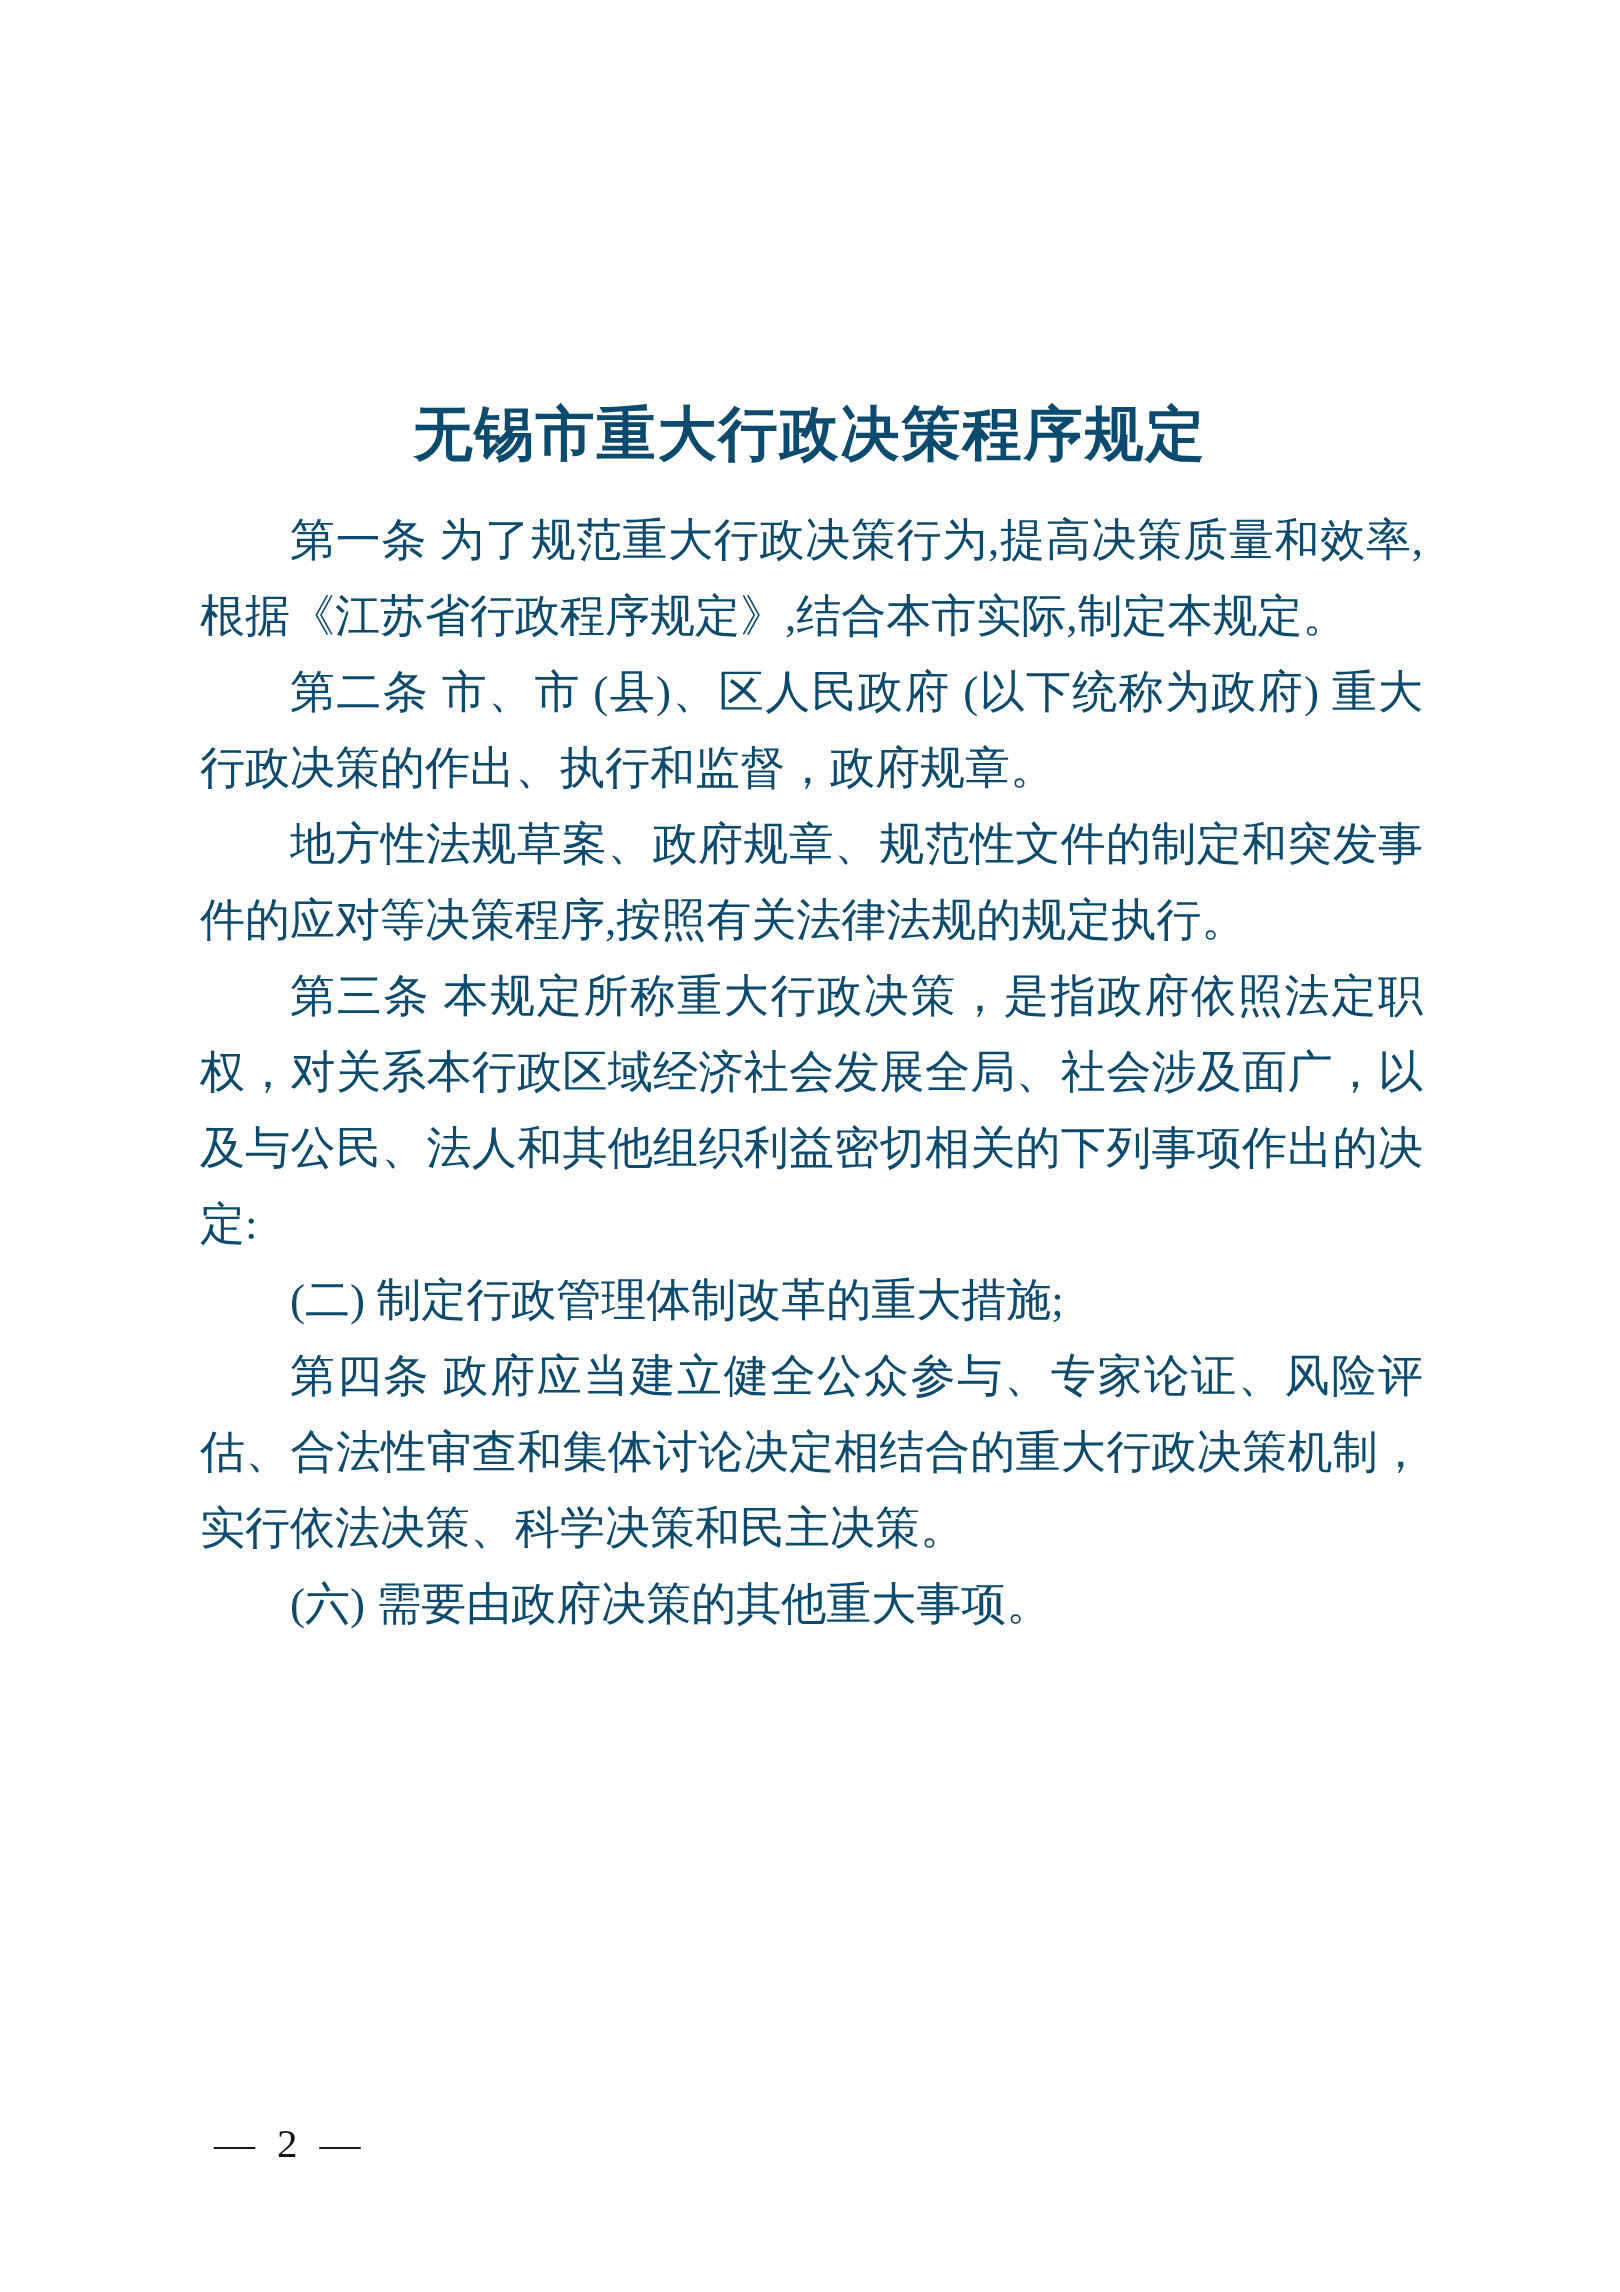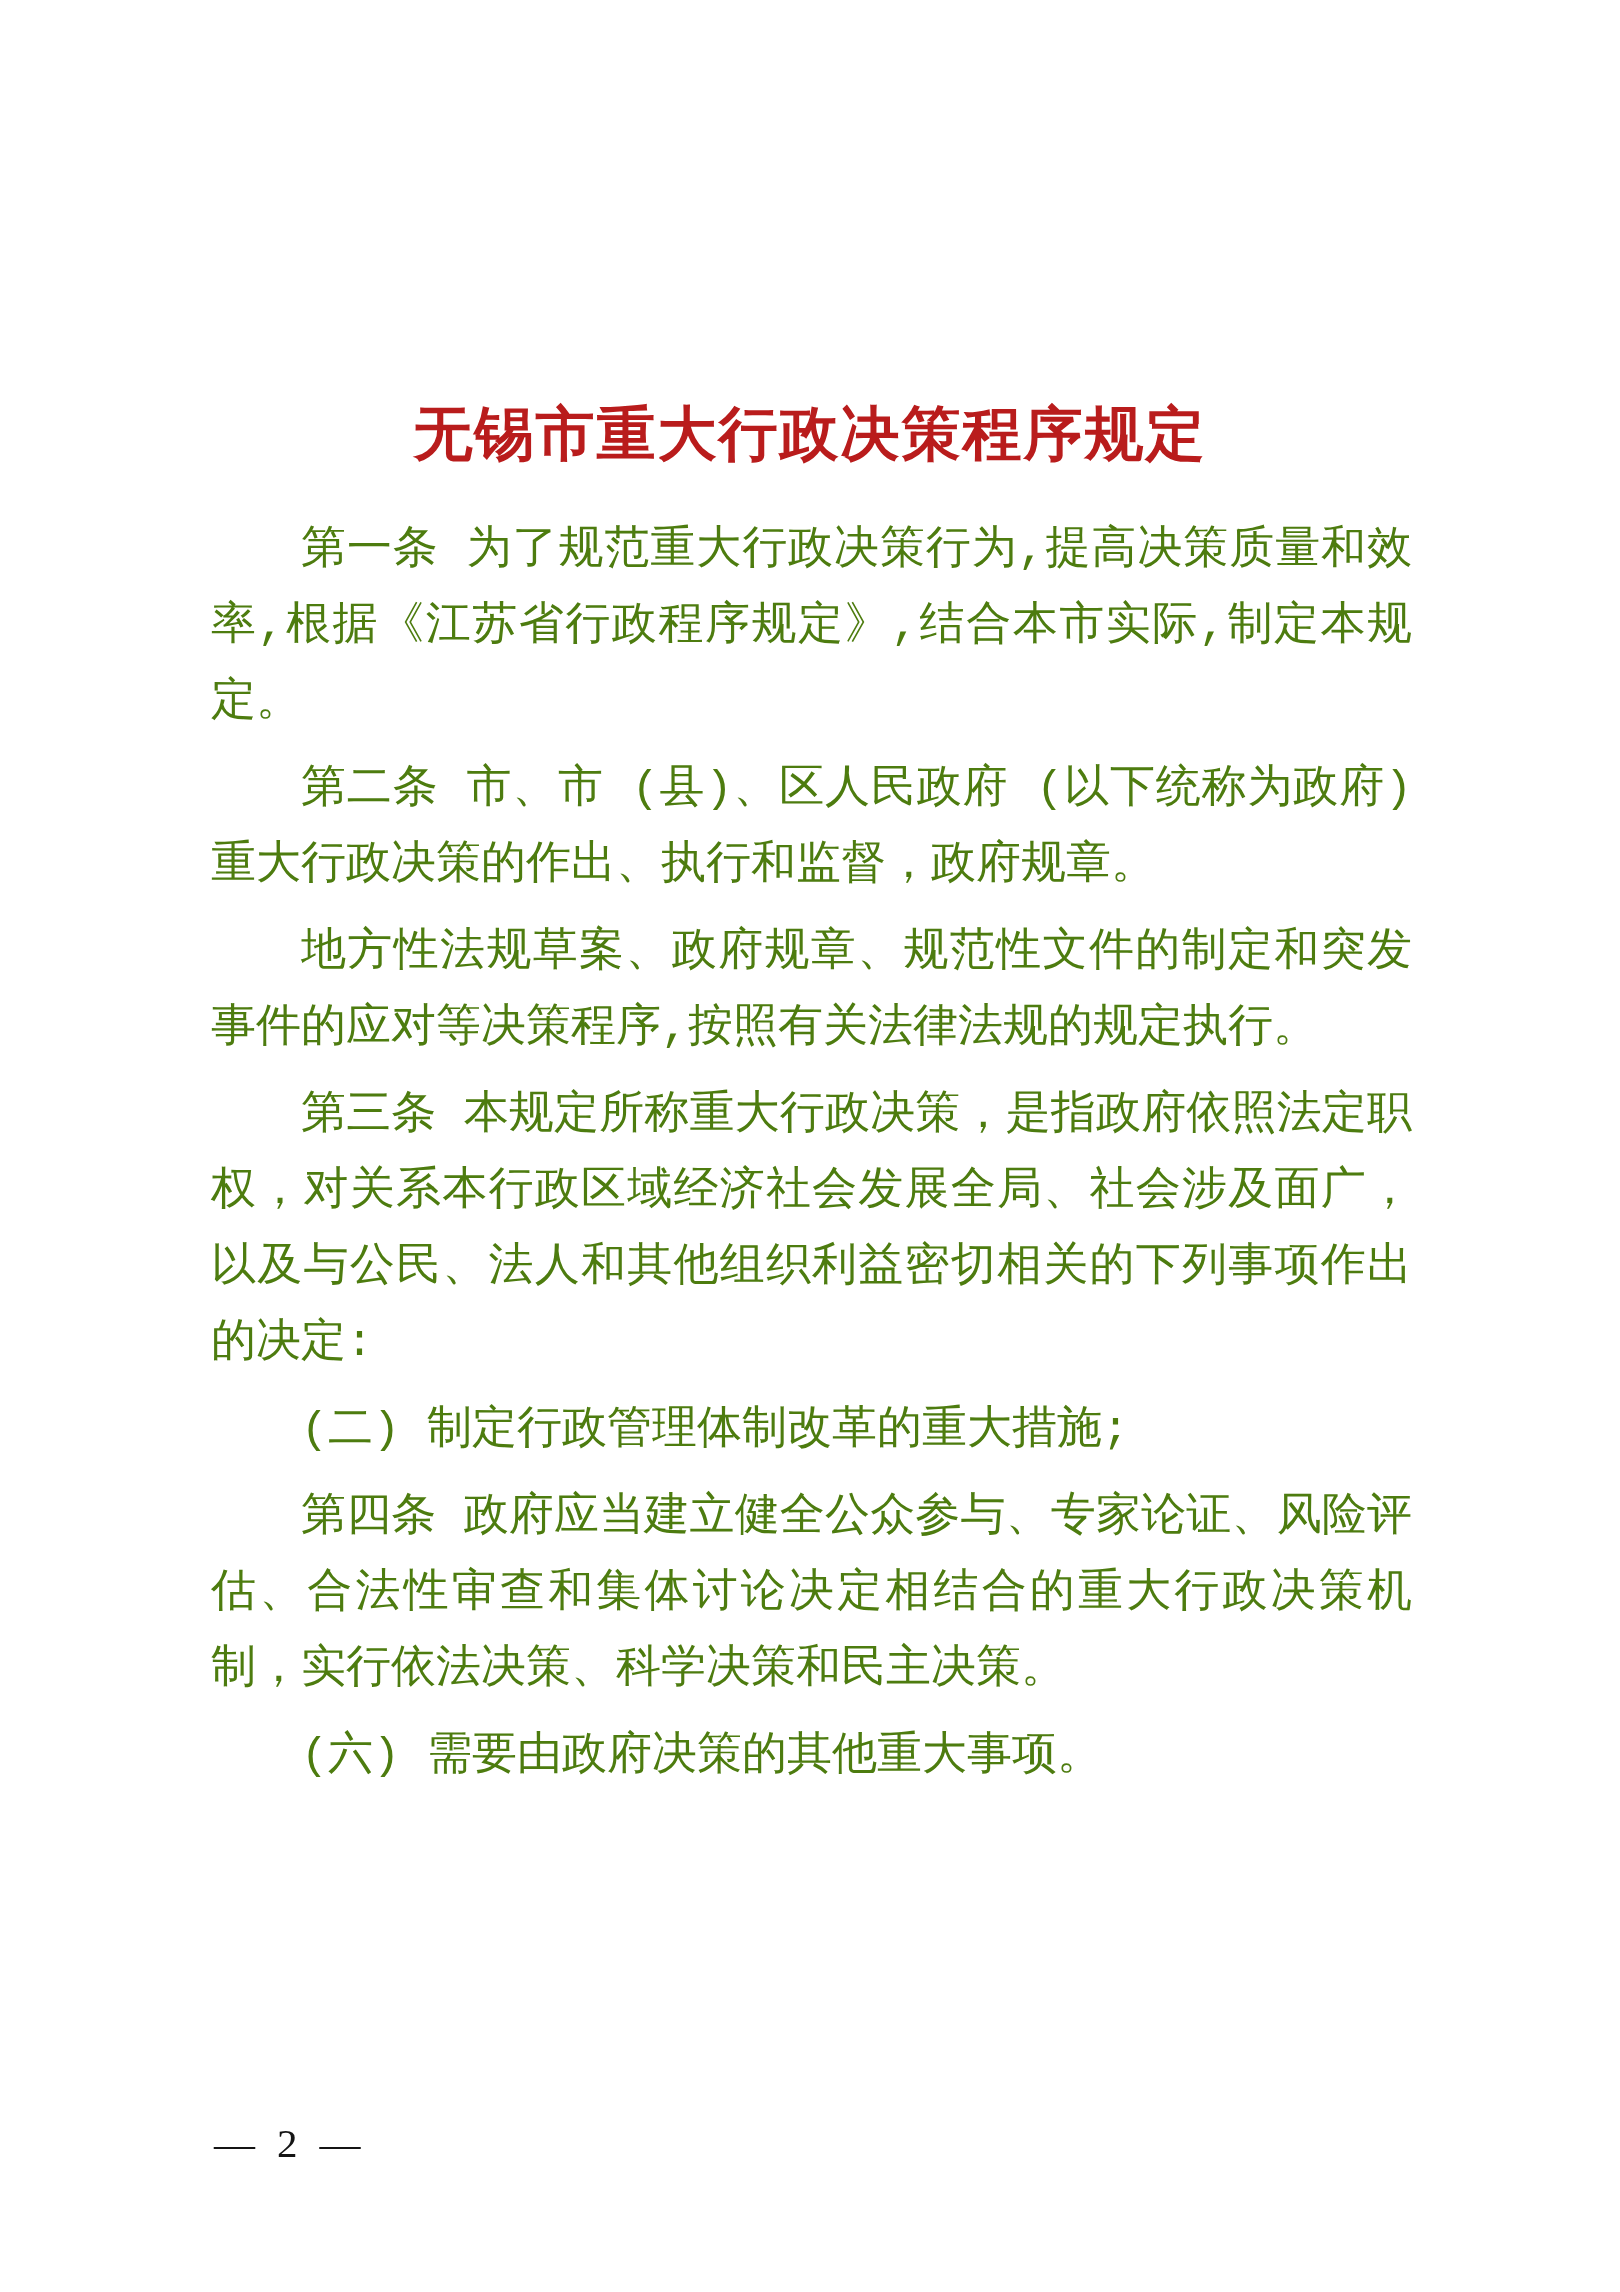--- a/index.html
+++ b/index.html
@@ -19,39 +19,38 @@
   .doc-title {
     position: absolute;
     top: 355px;
     left: 0;
     width: 100%;
     text-align: center;
     font-family: "Liberation Sans", "DejaVu Sans", sans-serif;
     font-weight: 700;
     font-size: 59px;
     letter-spacing: 2px;
-    color: #b91c1c;
+    color: #0c4a6e;
     white-space: nowrap;
   }
   .doc-body {
     position: absolute;
     top: 502px;
     left: 200px;
     width: 1223px;
   }
   .doc-body p {
-    margin: 11px;
+    margin: 0;
     padding: 0;
     font-size: 45px;
     line-height: 76px;
     text-align: justify;
     text-justify: inter-ideograph;
     text-indent: 2em;
-    color: #4d7c0f;
-    font-family: Liberation Mono, monospace;
+    color: #0c4a6e;
   }
   .page-footer {
     position: absolute;
     top: 2119px;
     left: 214px;
     font-size: 41px;
     letter-spacing: 5.9px;
     color: #141414;
     white-space: nowrap;
   }

